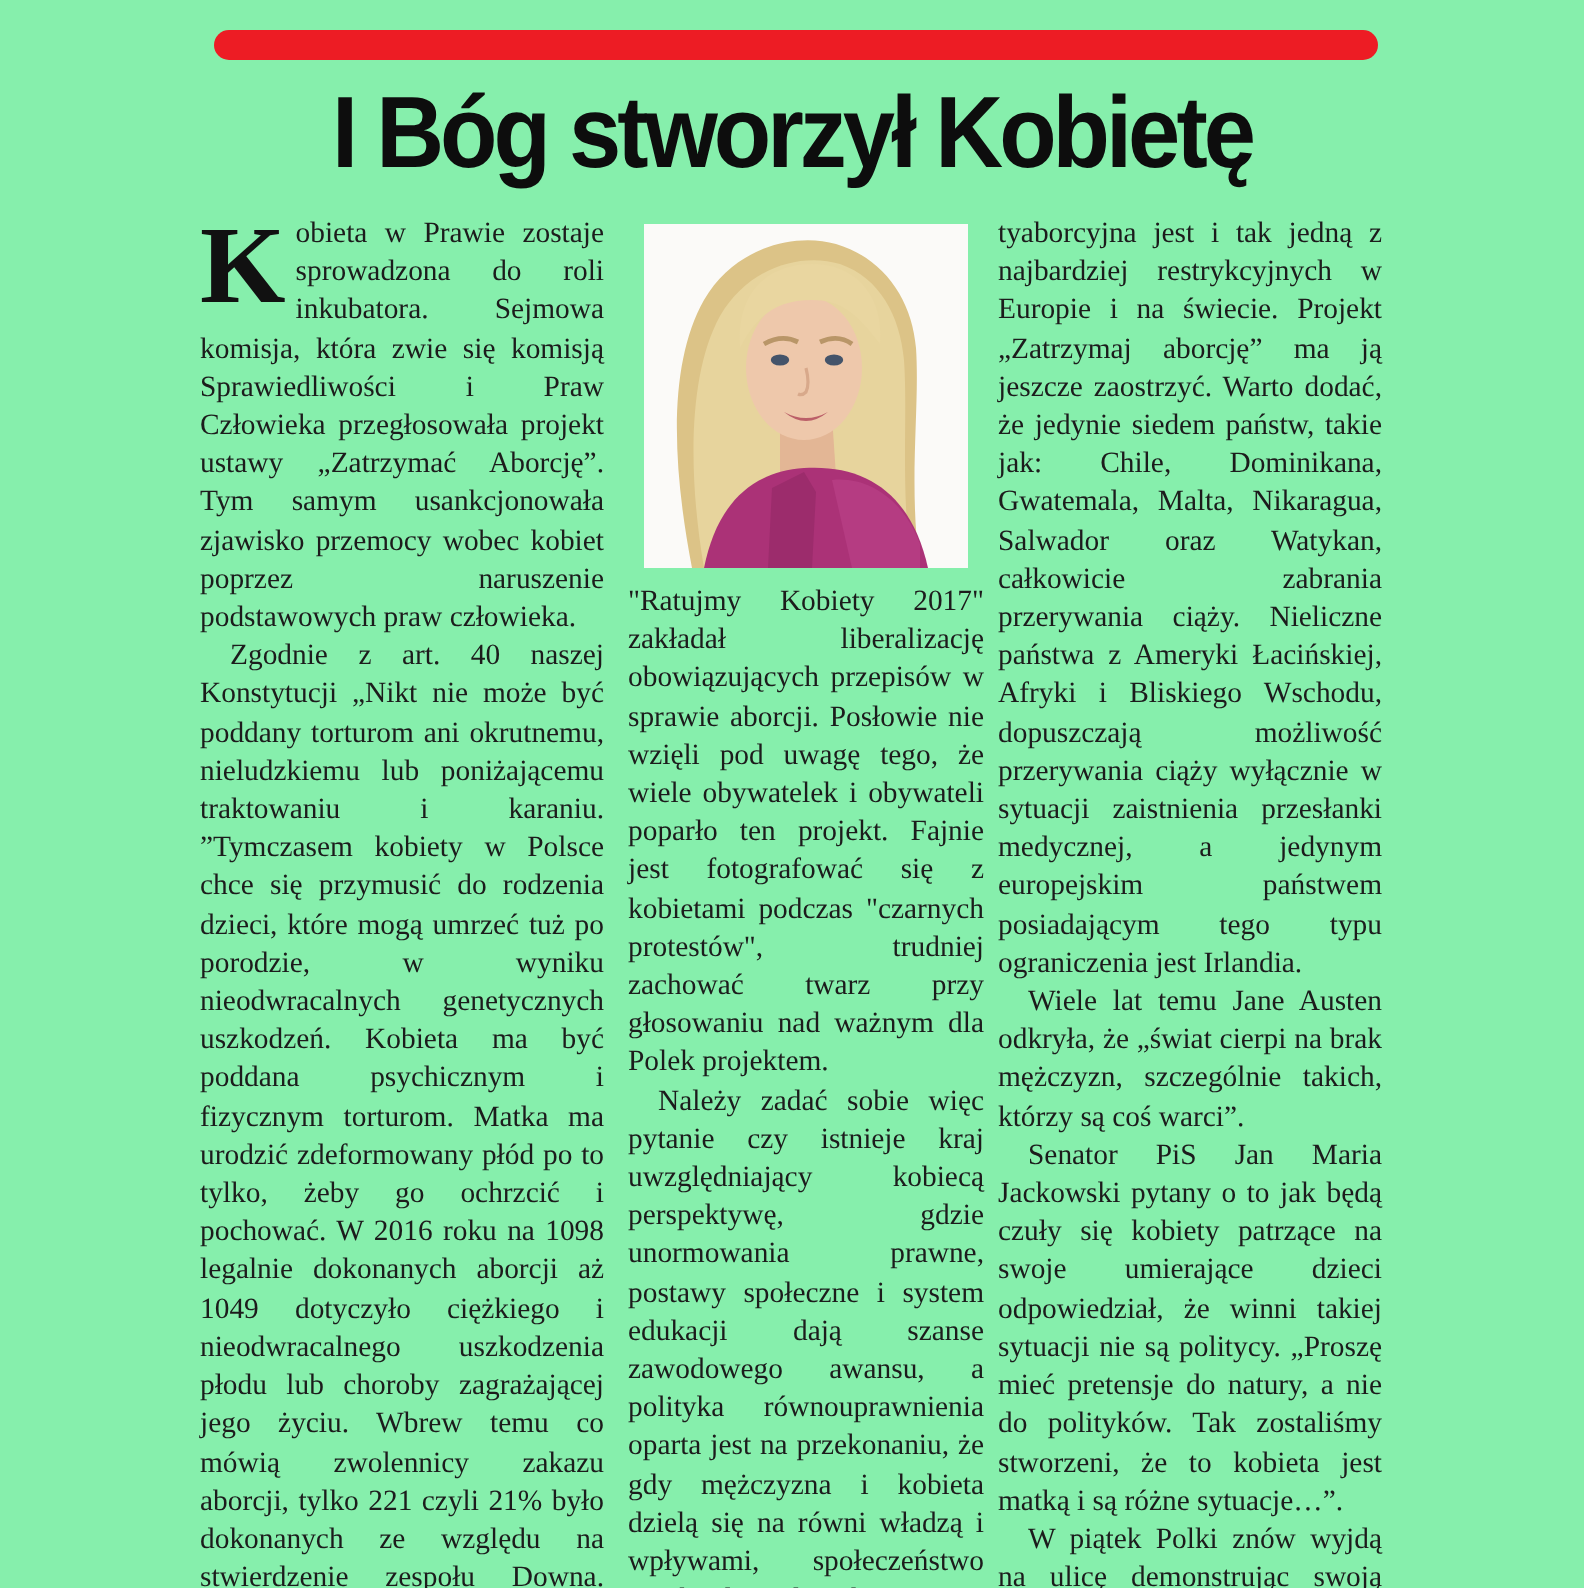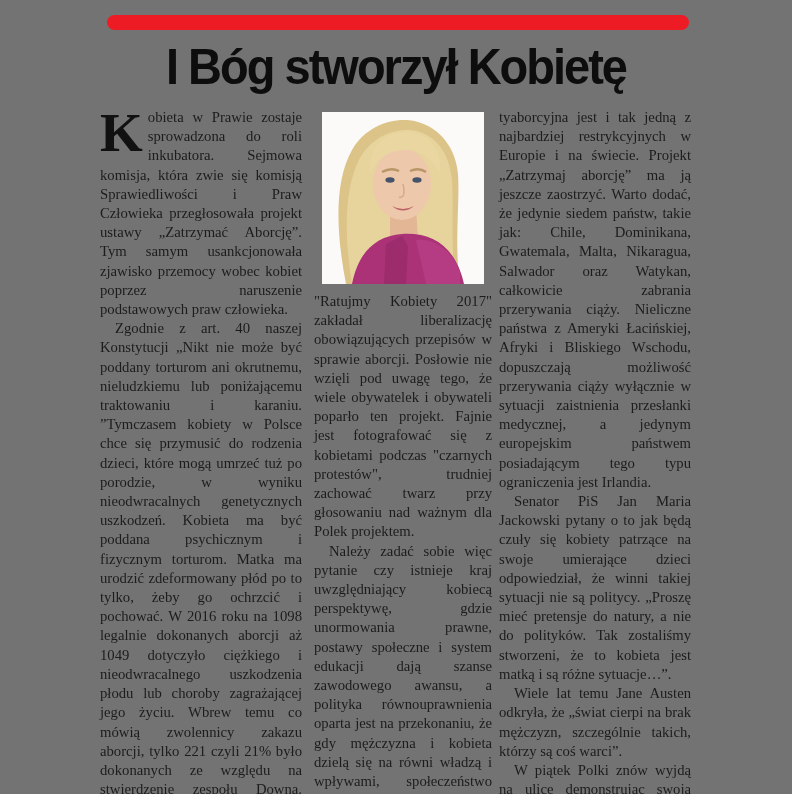--- a/index.html
+++ b/index.html
@@ -1,19 +1,19 @@
 <!DOCTYPE html>
 <html><head>
 <meta charset="utf-8">
 <style>
   html,body{margin:0;padding:0;background:#ffffff;}
   .page{
     position:relative;
     width:792px;height:794px;
-    background:#737373;
+    background:#86efac;
     overflow:hidden;
     font-family:"Liberation Serif", serif;
     color:#1c1c1c;
     text-decoration:underline;
   }
   .topbar{
     position:absolute;left:107px;top:15px;
     width:582px;height:15px;
     border-radius:8px;
     background:#ed1c24;
@@ -96,19 +96,19 @@
         <path d="M62,172 L64,132 L80,124 L86,134 L84,172 Z" fill="#9c2c6c"></path>
       </svg>
     </div>
     <p class="para">"Ratujmy Kobiety 2017" zakładał liberalizację obowiązujących przepisów w sprawie aborcji. Posłowie nie wzięli pod uwagę tego, że wiele obywatelek i obywateli poparło ten projekt. Fajnie jest fotografować się z kobietami podczas "czarnych protestów", trudniej zachować twarz przy głosowaniu nad ważnym dla Polek projektem.</p>
     <p class="para indent">Należy zadać sobie więc pytanie czy istnieje kraj uwzględniający kobiecą perspektywę, gdzie unormowania prawne, postawy społeczne i system edukacji dają szanse zawodowego awansu, a polityka równouprawnienia oparta jest na przekonaniu, że gdy mężczyzna i kobieta dzielą się na równi władzą i wpływami, społeczeństwo jest bardziej demokratyczne i sprawiedliwe? Gdzie dzięki dobrze rozwiniętemu systemowi zabezpieczeń społecznych przedstawiciele obu płci mogą łatwiej godzić pracę zawodowa z życiem rodzinnym? A bezpłatna antykoncepcja chroni przed niechcianą ciążą? Taką politykę prowadzi od dłuższego czasu Szwecja, do której Polsce coraz dalej.</p>
 
   </div>
 
   <div class="col col3">
     <p class="para">tyaborcyjna jest i tak jedną z najbardziej restrykcyjnych w Europie i na świecie. Projekt „Zatrzymaj aborcję” ma ją jeszcze zaostrzyć. Warto dodać, że jedynie siedem państw, takie jak: Chile, Dominikana, Gwatemala, Malta, Nikaragua, Salwador oraz Watykan, całkowicie zabrania przerywania ciąży. Nieliczne państwa z Ameryki Łacińskiej, Afryki i Bliskiego Wschodu, dopuszczają możliwość przerywania ciąży wyłącznie w sytuacji zaistnienia przesłanki medycznej, a jedynym europejskim państwem posiadającym tego typu ograniczenia jest Irlandia.</p>
+    <p class="para indent">Wiele lat temu Jane Austen odkryła, że „świat cierpi na brak mężczyzn, szczególnie takich, którzy są coś warci”.</p>
     <p class="para indent">Senator PiS Jan Maria Jackowski pytany o to jak będą czuły się kobiety patrzące na swoje umierające dzieci odpowiedział, że winni takiej sytuacji nie są politycy. „Proszę mieć pretensje do natury, a nie do polityków. Tak zostaliśmy stworzeni, że to kobieta jest matką i są różne sytuacje…”.</p>
-    <p class="para indent">Wiele lat temu Jane Austen odkryła, że „świat cierpi na brak mężczyzn, szczególnie takich, którzy są coś warci”.</p>
     <p class="para indent">W piątek Polki znów wyjdą na ulicę demonstrując swoją złość wobec posłów, którzy pokazali brak szacunku do praw kobiet. Płytki koniunkturalizm jest w polityce niewybaczalny. To już nie te czasy, żeby kobiety grały rolę wystraszonych dziewczynek. Trzeba walczyć o swoją godność. Presja ma sens.</p>
 
   </div>
 
 </div>
 
 </body></html>

